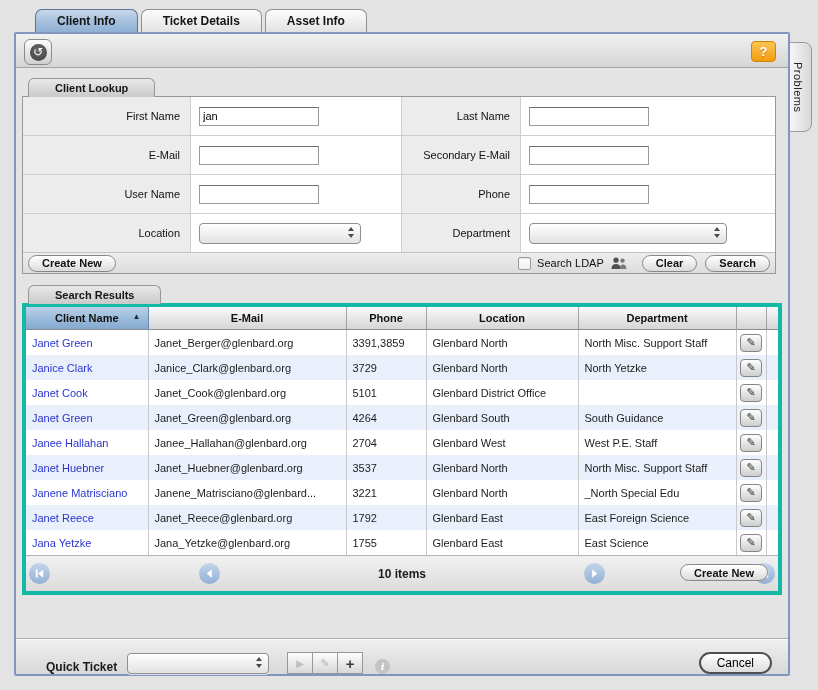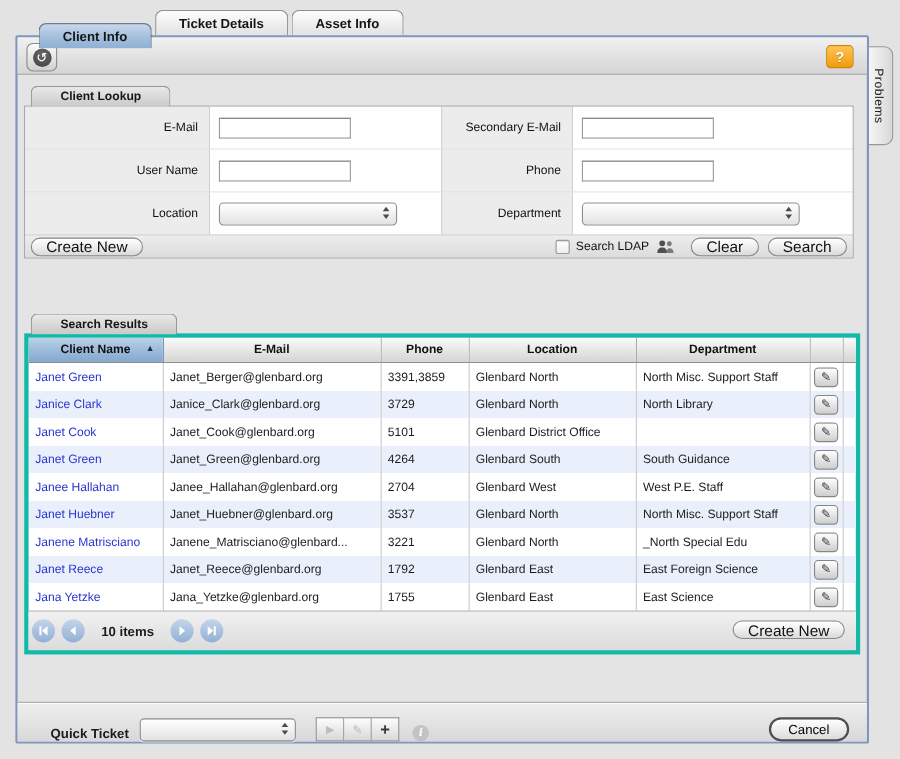--- a/index.html
+++ b/index.html
@@ -4,21 +4,21 @@
 <style>
   html,body{margin:0;padding:0;width:818px;height:690px;overflow:hidden;
     background:#e3e3e3;font-family:"Liberation Sans",sans-serif;-webkit-font-smoothing:antialiased;}
   *{box-sizing:content-box;}
 
   
   .top-tabs{position:absolute;left:35px;top:9px;display:flex;z-index:2;}
   .wtab{height:22px;padding:0 21px;margin-right:3px;border:1px solid #8f8f8f;border-bottom:none;
     border-radius:7px 7px 0 0;background:linear-gradient(#fdfdfd,#e2e2e2);
     font-size:12px;font-weight:bold;color:#151515;display:flex;align-items:center;cursor:default;}
-  .wtab.active{background:linear-gradient(#c9d9ec 0%,#a8c2de 45%,#8fb0d4 100%);border-color:#5e7390;margin-top:12px;}
+  .wtab.active{background:linear-gradient(#c9d9ec 0%,#a8c2de 45%,#8fb0d4 100%);border-color:#5e7390;}
 
   
   .panel{position:absolute;left:14px;top:32px;width:772px;height:640px;background:#e4e4e4;
     border:2px solid #7f97bd;border-radius:2px;z-index:1;}
   .toolbar{position:relative;height:33px;background:linear-gradient(#f1f1f1,#d5d5d5);
     border-bottom:1px solid #a5a5a5;}
   .back-btn{position:absolute;left:8px;top:5px;width:26px;height:24px;border:1px solid #8a8a8a;
     border-radius:6px;background:linear-gradient(#fdfdfd,#d0d0d0);display:flex;align-items:center;
     justify-content:center;cursor:pointer;}
   .back-circle{width:17px;height:17px;border-radius:50%;background:radial-gradient(circle at 50% 35%,#6a6a6a,#3f3f3f);
@@ -56,22 +56,22 @@
   .sel-loc{width:160px;} .sel-dept{width:196px;} .sel-quick{width:140px;margin-left:10px;}
   .stepper{position:absolute;right:6px;top:3px;display:flex;flex-direction:column;align-items:center;}
   .tri-up{width:0;height:0;border-left:3.5px solid transparent;border-right:3.5px solid transparent;
     border-bottom:4.5px solid #4a4a4a;}
   .tri-down{width:0;height:0;border-left:3.5px solid transparent;border-right:3.5px solid transparent;
     border-top:4.5px solid #4a4a4a;margin-top:3px;}
 
   .lookup-actions{height:20px;background:linear-gradient(#ededed,#dcdcdc);border-top:1px solid #c2c2c2;
     display:flex;align-items:center;padding:0 5px;}
   .pill{height:15px;padding:0 13px;border:1px solid #878787;border-radius:9px;
-    background:linear-gradient(#ffffff,#f0f0f0 45%,#dadada);font-size:14px;color:#111;
-    display:inline-flex;align-items:center;box-shadow:inset 0 1px 0 #fff;cursor:pointer;white-space:nowrap;}
+    background:linear-gradient(#ffffff,#f0f0f0 45%,#dadada);font-size:11px;color:#111;
+    display:inline-flex;align-items:center;box-shadow:inset 0 1px 0 #fff;cursor:pointer;white-space:nowrap;font-weight:bold;}
   .ldap-group{margin-left:auto;display:flex;align-items:center;}
   .checkbox{width:11px;height:11px;border:1px solid #9b9b9b;border-radius:2px;
     background:linear-gradient(#fff,#efefef);box-shadow:inset 0 1px 1px rgba(0,0,0,.12);cursor:pointer;}
   .ldap-label{font-size:11px;color:#111;margin:0 6px 0 6px;}
   .users-icon{margin-right:14px;display:flex;}
   .gap8{margin-left:8px;}
 
   
   .results-box{position:absolute;left:6px;top:269px;width:752px;border:4px solid #14b8a6;background:#fff;}
   table{border-collapse:collapse;width:752px;table-layout:fixed;}
@@ -85,21 +85,21 @@
     overflow:hidden;white-space:nowrap;text-overflow:ellipsis;background-clip:padding-box;}
   tbody td:last-child{border-right:none;}
   tbody tr:nth-child(even) td{background-color:#e9f0fb;}
   .name-link{color:#2a35cf;text-decoration:none;cursor:pointer;}
   td.edit-cell{text-align:center;padding:0;}
   .edit-btn{width:20px;height:16px;border:1px solid #868686;border-radius:4px;
     background:linear-gradient(#fefefe,#cecece);font-family:"DejaVu Sans",sans-serif;font-size:11px;
     color:#333;line-height:14px;cursor:pointer;padding:0;}
 
   .results-footer{height:35px;background:linear-gradient(#f1f1f1,#dcdcdc);border-top:1px solid #b3b3b3;
-    position:relative;display:flex;align-items:center;justify-content:flex-start;}
+    position:relative;display:flex;align-items:center;justify-content:space-between;}
   .pg-btn{width:21px;height:21px;border-radius:50%;background:linear-gradient(#c4d5ea,#92b0d5);
     display:flex;align-items:center;justify-content:center;margin:0 3px;cursor:pointer;}
   .items-label{font-size:12px;font-weight:bold;color:#1b1b1b;margin:0 12px;}
   .footer-create{position:absolute;right:10px;top:8px;}
 
   
   .bottom-bar{position:absolute;left:0;bottom:0;width:100%;height:36px;
     background:linear-gradient(#efefef,#d8d8d8);border-top:1px solid #ababab;
     box-shadow:inset 0 1px 0 #fbfbfb;display:flex;align-items:flex-end;padding-left:30px;box-sizing:border-box;}
   .qt-label{font-size:12px;font-weight:bold;color:#1a1a1a;}
@@ -137,20 +137,30 @@
       <span class="back-circle">↺</span>
     </div>
     <div class="help-btn">
       <span>?</span>
     </div>
   </div>
 
   <div class="section-tab tab-lookup">Client Lookup</div>
 
   <div class="lookup-box">
+    <div class="form-row">
+      <div class="cell label">First Name</div>
+      <div class="cell field">
+          <input class="text-input" value="jan" style="">
+        </div>
+      <div class="cell label l2">Last Name</div>
+      <div class="cell field">
+          <input class="text-input" value="" style="">
+        </div>
+    </div>
     <div class="form-row">
       <div class="cell label">E-Mail</div>
       <div class="cell field">
           <input class="text-input" value="" style="">
         </div>
       <div class="cell label l2">Secondary E-Mail</div>
       <div class="cell field">
           <input class="text-input" value="" style="">
         </div>
     </div>
@@ -241,21 +251,21 @@
         <td>North Misc. Support Staff</td>
         <td class="edit-cell"><button class="edit-btn">✎</button></td>
         <td></td>
       </tr>
 
       <tr>
         <td><a class="name-link">Janice Clark</a></td>
         <td>Janice_Clark@glenbard.org</td>
         <td>3729</td>
         <td>Glenbard North</td>
-        <td>North Library</td>
+        <td>North Yetzke</td>
         <td class="edit-cell"><button class="edit-btn">✎</button></td>
         <td></td>
       </tr>
 
       <tr>
         <td><a class="name-link">Janet Cook</a></td>
         <td>Janet_Cook@glenbard.org</td>
         <td>5101</td>
         <td>Glenbard District Office</td>
         <td></td>

